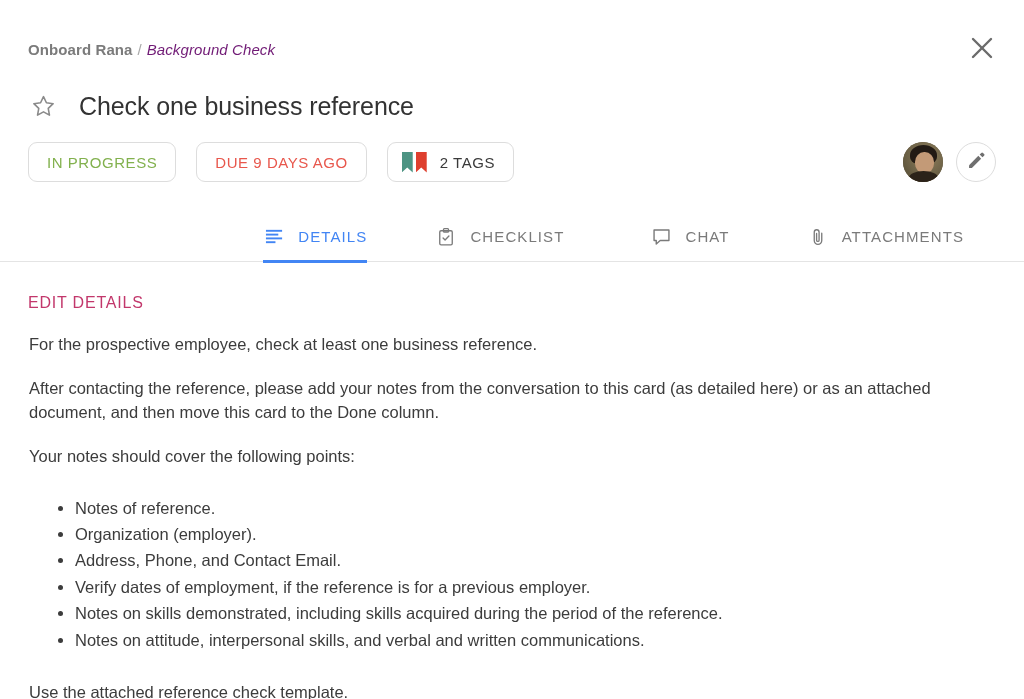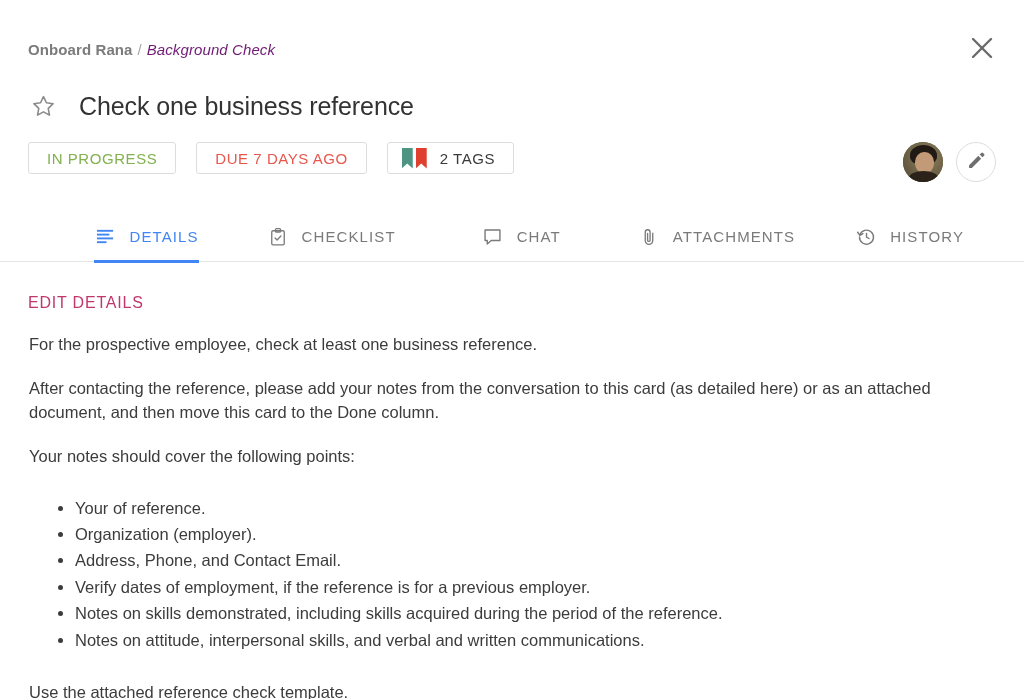--- a/index.html
+++ b/index.html
@@ -76,23 +76,23 @@
   }
 
   
   .chips-row {
     position: absolute;
     top: 142px; left: 28px;
     display: flex;
     align-items: center;
   }
   .chip {
-    height: 32px;
+    height: 40px;
     border: 1px solid #dddddd;
-    border-radius: 3px;
+    border-radius: 9px;
     background: #ffffff;
     display: flex;
     align-items: center;
     padding: 0 18px;
     margin-right: 20px;
     font-size: 15px;
     letter-spacing: 0.55px;
     cursor: pointer;
     white-space: nowrap;
   }
@@ -263,21 +263,21 @@
       </svg>
     </span>
     <span class="card-title">Check one business reference</span>
   </div>
 
   <div class="chips-row">
     <div class="chip chip-status">
       <span>IN PROGRESS</span>
     </div>
     <div class="chip chip-due">
-      <span>DUE 7 DAYS AGO</span>
+      <span>DUE 9 DAYS AGO</span>
     </div>
     <div class="chip chip-tags">
       <span class="tag-flags">
         <span class="flag" style="background:#4d9483"></span>
         <span class="flag" style="background:#de3f2e"></span>
       </span>
       <span>2 TAGS</span>
     </div>
   </div>
 
@@ -334,42 +334,32 @@
 
     <div class="tab tab-attachments">
       <span class="tab-ico">
         <svg width="20" height="20" viewBox="0 0 24 24">
           <path d="M16.5 7.5v8.8a4.5 4.5 0 0 1-9 0V6.2a2.9 2.9 0 0 1 5.8 0v9.6a1.5 1.5 0 0 1-3 0V7.8" fill="none" stroke="#7a7a7a" stroke-width="1.6" stroke-linecap="round"></path>
         </svg>
       </span>
       <span class="tab-label">ATTACHMENTS</span>
     </div>
 
-    <div class="tab">
-      <span class="tab-ico">
-        <svg width="21" height="21" viewBox="0 0 24 24">
-          <path d="M4.4 10.3A8 8 0 1 1 4 12.6" fill="none" stroke="#7a7a7a" stroke-width="1.6" stroke-linecap="round"></path>
-          <path d="M1.9 7.2l2.6 3.4 3.4-2" fill="none" stroke="#7a7a7a" stroke-width="1.6" stroke-linecap="round" stroke-linejoin="round"></path>
-          <path d="M12 8.4v4.2l3 1.7" fill="none" stroke="#7a7a7a" stroke-width="1.6" stroke-linecap="round" stroke-linejoin="round"></path>
-        </svg>
-      </span>
-      <span class="tab-label">HISTORY</span>
-    </div>
 
   </div>
 
   <div class="body">
     <div class="edit-details">EDIT DETAILS</div>
 
     <p>For the prospective employee, check at least one business reference.</p>
     <p>After contacting the reference, please add your notes from the conversation to this card (as detailed here) or as an attached document, and then move this card to the Done column.</p>
     <p>Your notes should cover the following points:</p>
 
     <ul>
-      <li>Your of reference.</li>
+      <li>Notes of reference.</li>
       <li>Organization (employer).</li>
       <li>Address, Phone, and Contact Email.</li>
       <li>Verify dates of employment, if the reference is for a previous employer.</li>
       <li>Notes on skills demonstrated, including skills acquired during the period of the reference.</li>
       <li>Notes on attitude, interpersonal skills, and verbal and written communications.</li>
     </ul>
 
     <p class="closing">Use the attached reference check template.</p>
   </div>
 

